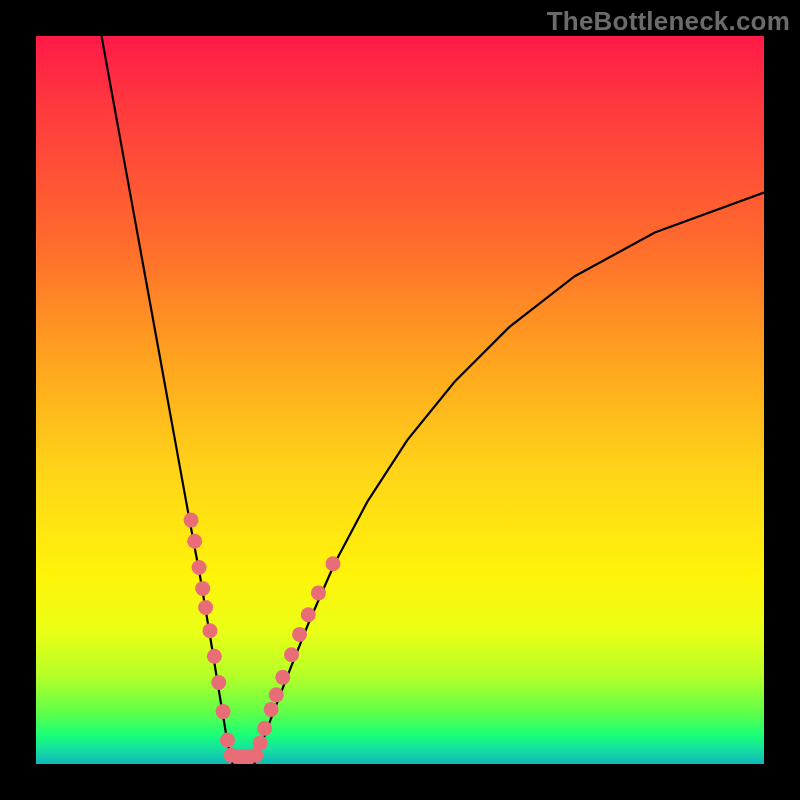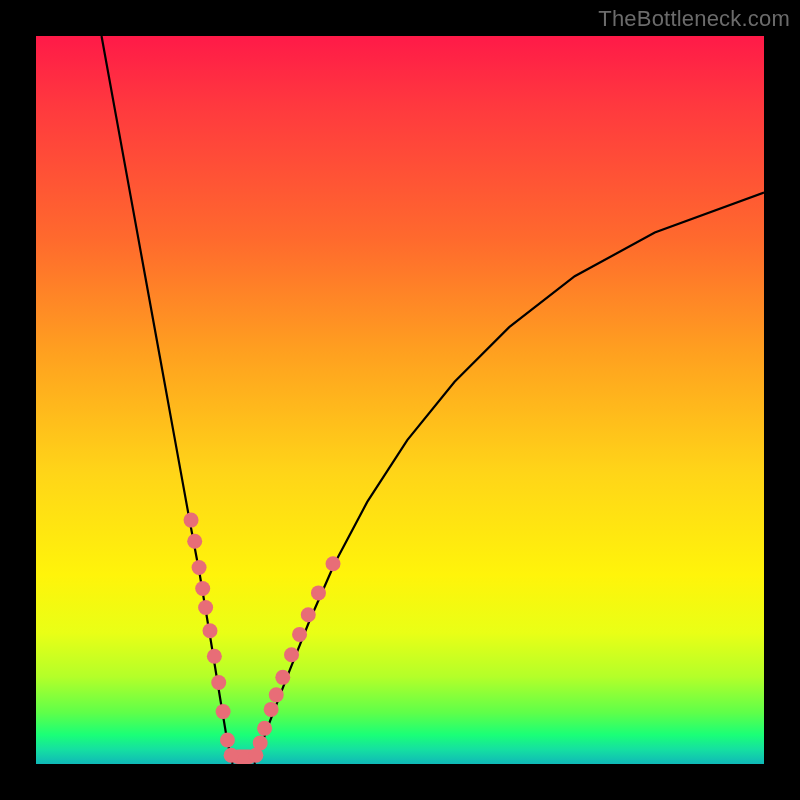--- a/index.html
+++ b/index.html
@@ -39,22 +39,22 @@
       #1aff77 96%,
       #15e0a1 98%,
       #0fb8b8 100%
     );
   }
   .watermark {
     position: absolute;
     top: 6px;
     right: 10px;
     font-family: Arial, Helvetica, sans-serif;
-    font-size: 22px;
-    font-weight: 400;
+    font-size: 26px;
+    font-weight: 700;
     color: #6b6b6b;
     letter-spacing: 0.2px;
     user-select: none;
   }
   svg.overlay {
     position: absolute;
     left: 36px;
     top: 36px;
     width: 728px;
     height: 728px;

